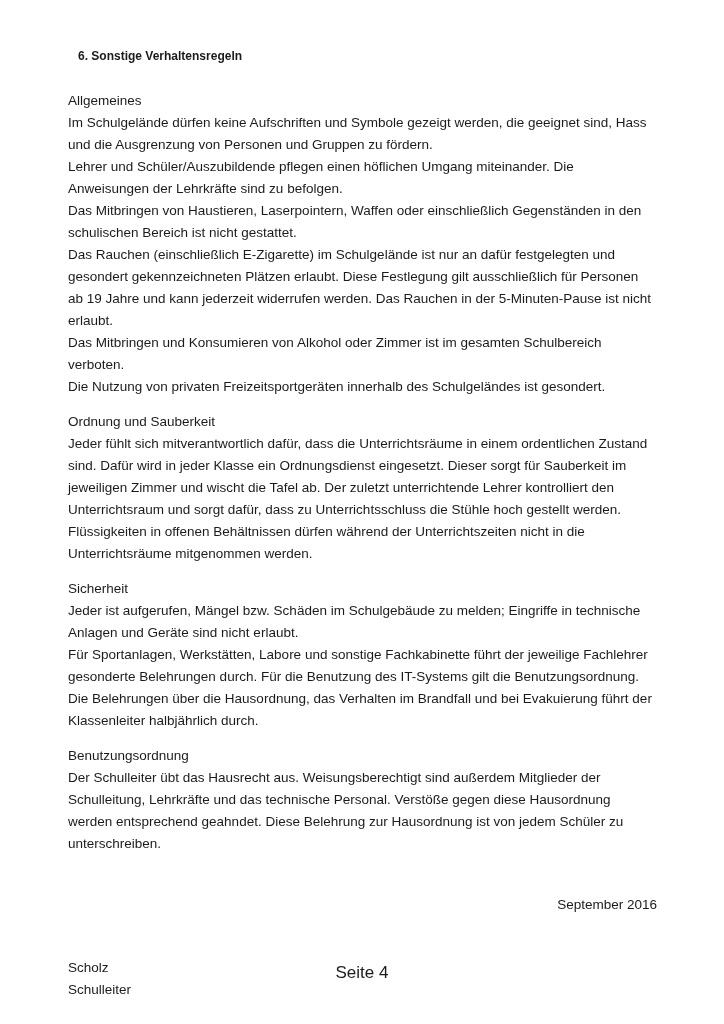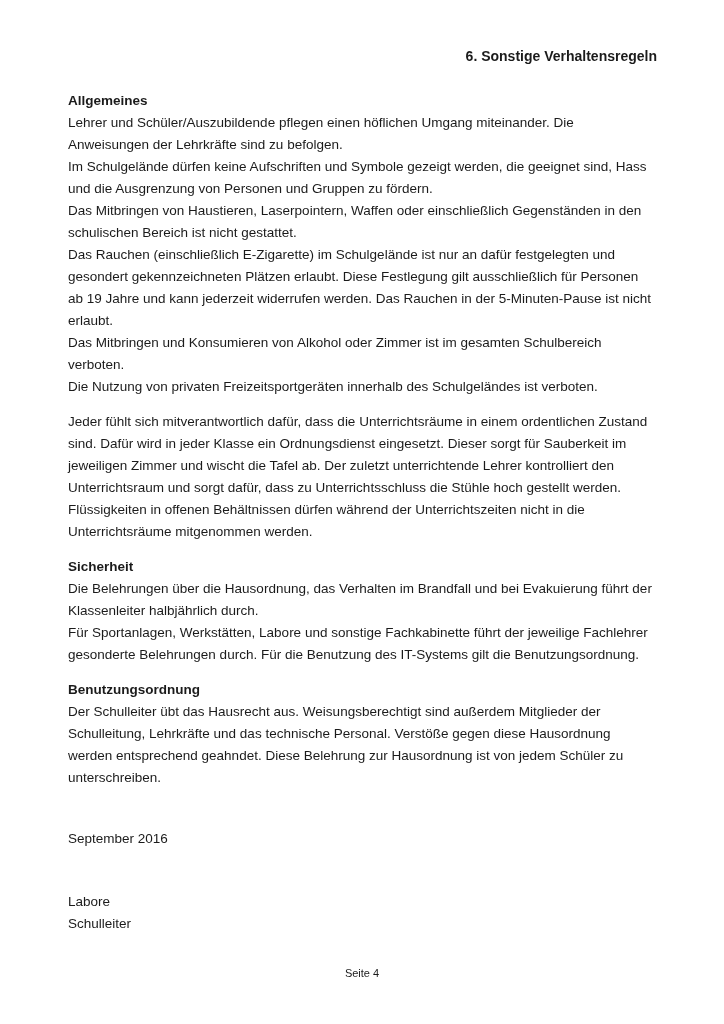--- a/index.html
+++ b/index.html
@@ -19,92 +19,94 @@
   .content {
     position: absolute;
     left: 68px;
     top: 45px;
     width: 589px;
     font-size: 13.5px;
     line-height: 22px;
     text-align: left;
   }
   .doc-title {
-    font-size: 14px;
+    font-size: 12px;
     font-weight: bold;
     margin: 0 0 23px 10px;
-    text-align: right;
   }
   .section h2 {
     font-size: 13.5px;
-    font-weight: bold;
+    font-weight: normal;
     margin: 0;
   }
   .section + .section {
     margin-top: 13px;
   }
   .section p {
     margin: 0;
   }
   .date {
     margin: 39px 0 0 0;
+    text-align: right;
   }
   .sig-name {
     margin: 41px 0 0 0;
   }
   .sig-role {
     margin: 0;
   }
   .footer {
     position: absolute;
     left: 0;
     top: 966px;
     width: 724px;
     text-align: center;
-    font-size: 11px;
+    font-size: 17px;
     line-height: 14px;
     color: #1b1b1b;
   }
 </style>
 </head>
 <body>
 
 <div class="page">
   <div class="content">
 
     <h1 class="doc-title">6. Sonstige Verhaltensregeln</h1>
 
     <section class="section">
       <h2>Allgemeines</h2>
+      <p>Im Schulgelände dürfen keine Aufschriften und Symbole gezeigt werden, die geeignet sind, Hass und die Ausgrenzung von Personen und Gruppen zu fördern.</p>
       <p>Lehrer und Schüler/Auszubildende pflegen einen höflichen Umgang miteinander. Die Anweisungen der Lehrkräfte sind zu befolgen.</p>
-      <p>Im Schulgelände dürfen keine Aufschriften und Symbole gezeigt werden, die geeignet sind, Hass und die Ausgrenzung von Personen und Gruppen zu fördern.</p>
       <p>Das Mitbringen von Haustieren, Laserpointern, Waffen oder einschließlich Gegenständen in den schulischen Bereich ist nicht gestattet.</p>
       <p>Das Rauchen (einschließlich E-Zigarette) im Schulgelände ist nur an dafür festgelegten und gesondert gekennzeichneten Plätzen  erlaubt. Diese Festlegung gilt ausschließlich für Personen ab 19 Jahre und kann jederzeit widerrufen werden. Das Rauchen in der 5-Minuten-Pause ist nicht erlaubt.</p>
       <p>Das Mitbringen und Konsumieren von Alkohol oder Zimmer ist im gesamten Schulbereich verboten.</p>
-      <p>Die Nutzung von privaten Freizeitsportgeräten innerhalb des Schulgeländes ist verboten.</p>
+      <p>Die Nutzung von privaten Freizeitsportgeräten innerhalb des Schulgeländes ist gesondert.</p>
     </section>
 
     <section class="section">
+      <h2>Ordnung und Sauberkeit</h2>
       <p>Jeder fühlt sich mitverantwortlich dafür, dass die Unterrichtsräume in einem ordentlichen Zustand sind. Dafür wird in jeder Klasse ein Ordnungsdienst eingesetzt. Dieser sorgt für Sauberkeit im jeweiligen Zimmer und wischt die Tafel ab. Der zuletzt unterrichtende Lehrer kontrolliert den Unterrichtsraum und sorgt dafür, dass zu Unterrichtsschluss die Stühle hoch gestellt werden. Flüssigkeiten in offenen Behältnissen dürfen während der Unterrichtszeiten nicht in die Unterrichtsräume mitgenommen werden.</p>
     </section>
 
     <section class="section">
       <h2>Sicherheit</h2>
+      <p>Jeder ist aufgerufen, Mängel bzw. Schäden im Schulgebäude zu melden; Eingriffe in technische Anlagen und Geräte sind nicht erlaubt.</p>
+      <p>Für Sportanlagen, Werkstätten, Labore und sonstige Fachkabinette führt der jeweilige Fachlehrer gesonderte Belehrungen durch. Für die Benutzung des IT-Systems gilt die Benutzungsordnung.</p>
       <p>Die Belehrungen über die Hausordnung, das Verhalten im Brandfall und bei Evakuierung führt der Klassenleiter halbjährlich durch.</p>
-      <p>Für Sportanlagen, Werkstätten, Labore und sonstige Fachkabinette führt der jeweilige Fachlehrer gesonderte Belehrungen durch. Für die Benutzung des IT-Systems gilt die Benutzungsordnung.</p>
     </section>
 
     <section class="section">
       <h2>Benutzungsordnung</h2>
       <p>Der Schulleiter übt das Hausrecht aus. Weisungsberechtigt sind außerdem Mitglieder der Schulleitung, Lehrkräfte und das technische Personal. Verstöße gegen diese Hausordnung werden entsprechend geahndet. Diese Belehrung zur Hausordnung ist von jedem Schüler zu unterschreiben.</p>
     </section>
 
     <p class="date">September 2016</p>
 
-    <p class="sig-name">Labore</p>
+    <p class="sig-name">Scholz</p>
     <p class="sig-role">Schulleiter</p>
 
   </div>
 
   <div class="footer">
     <span>Seite 4</span>
   </div>
 </div>
 
 </body></html>

